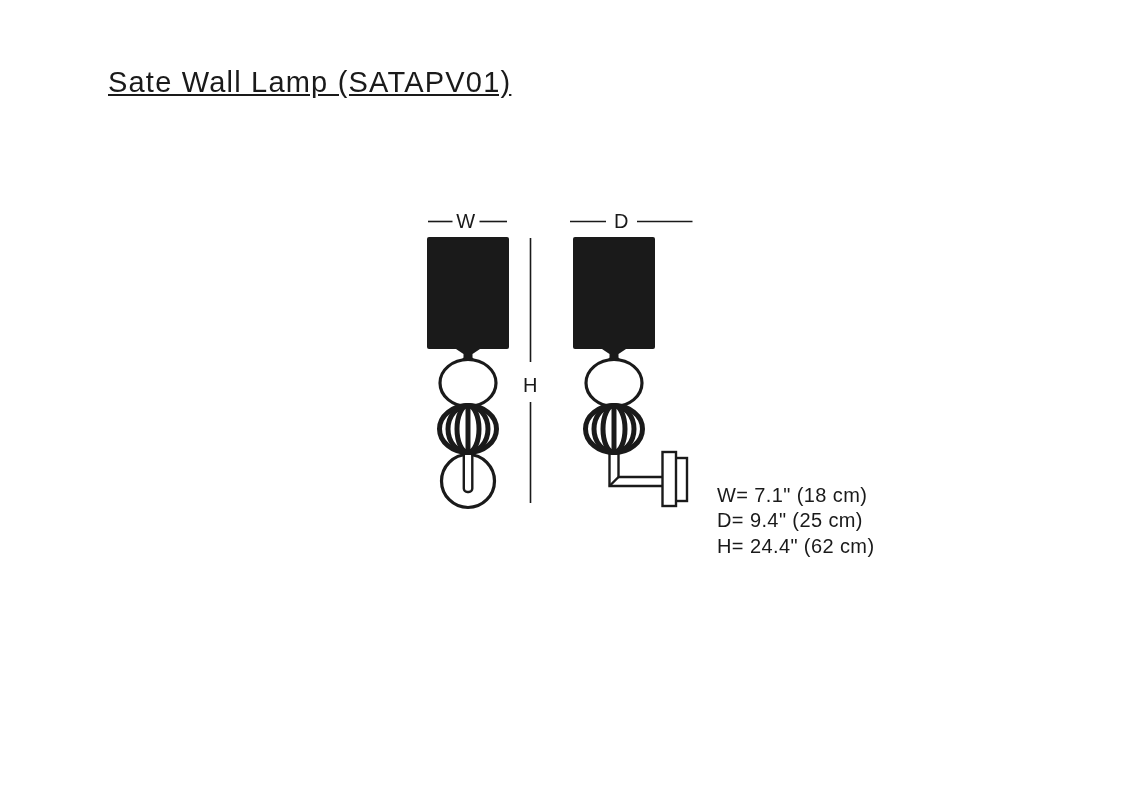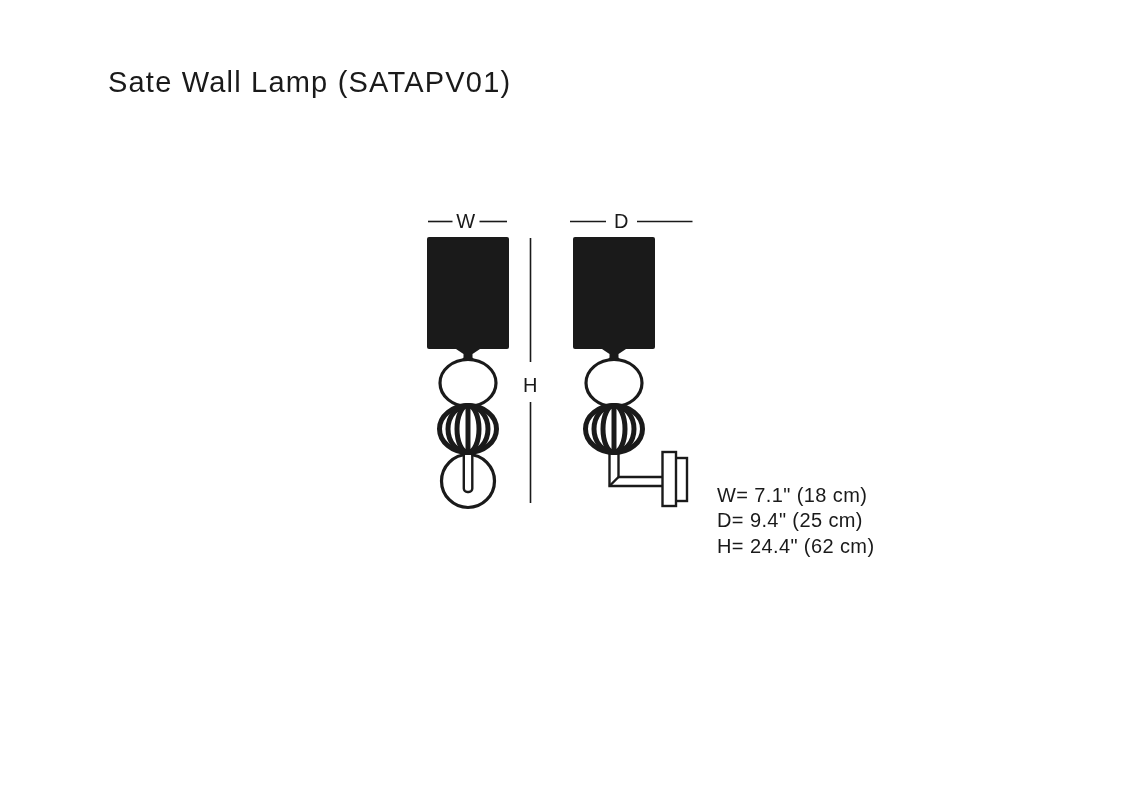--- a/index.html
+++ b/index.html
@@ -7,20 +7,21 @@
   body { margin:0; background:#fff; }
   .canvas {
     position:relative; width:1136px; height:800px; overflow:hidden;
     background:var(--bg); color:var(--ink);
     font-family:"Liberation Sans","DejaVu Sans",sans-serif;
   }
   .title {
     position:absolute; left:108px; top:66px; margin:0;
     font-size:29px; font-weight:400; letter-spacing:1.2px; color:var(--ink);
     white-space:nowrap;
+    text-decoration:underline;
   }
   .diagram-svg { position:absolute; left:400px; top:195px; }
   .ink-fill   { fill:var(--ink); }
   .white-fill { fill:#ffffff; }
   .ink-stroke-thick { stroke:var(--ink); stroke-width:5;   fill:none; }
   .ink-stroke-mid   { stroke:var(--ink); stroke-width:3.2; }
   .ink-stroke-thin  { stroke:var(--ink); stroke-width:2.4; }
   .dim-line   { stroke:var(--ink); stroke-width:1.6; }
   .dim-label  { font-size:20px; fill:var(--ink); letter-spacing:0.5px; }
   .specs {

